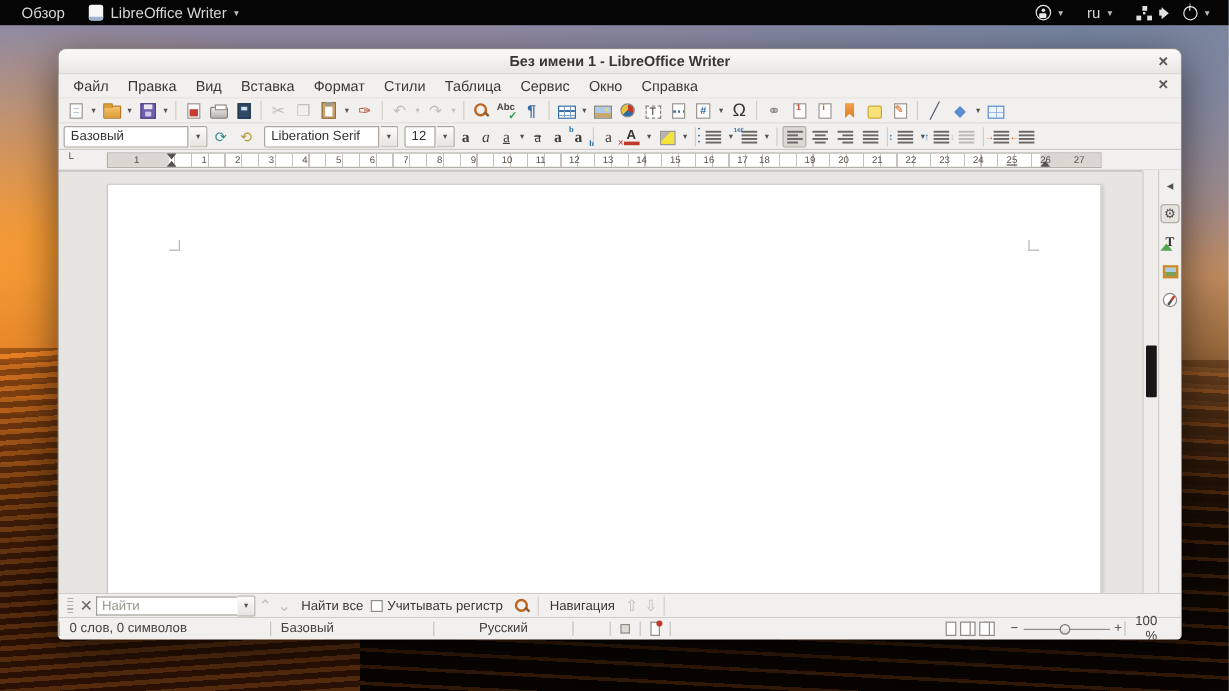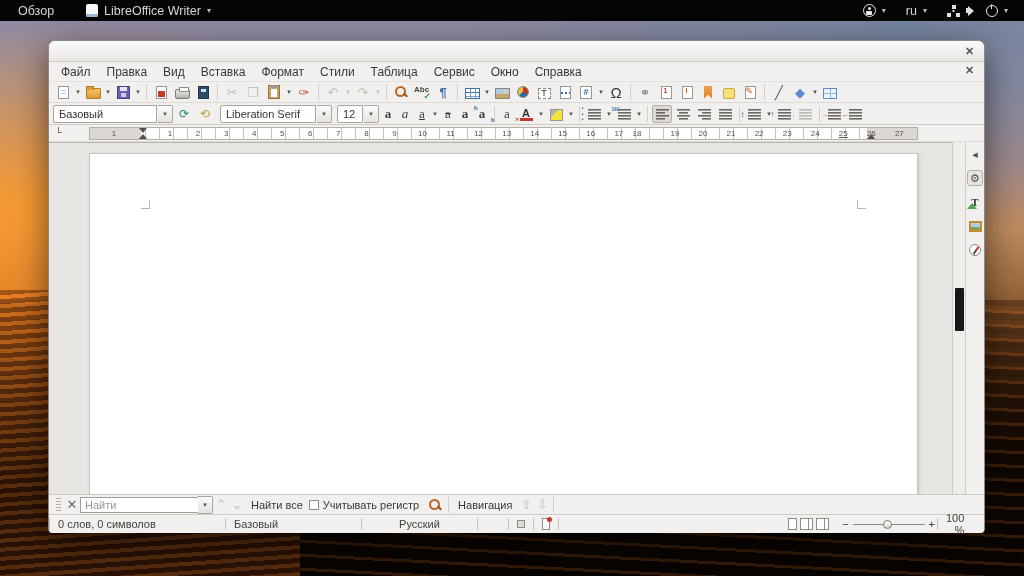--- a/index.html
+++ b/index.html
@@ -20,21 +20,21 @@
   }
   .sea2 { position:absolute; left:0; width:300px; top:290px; bottom:0;
     background:
       repeating-linear-gradient(-4deg, rgba(255,140,40,.25) 0 4px, rgba(60,25,8,.4) 4px 9px),
       linear-gradient(to bottom, rgba(230,120,30,.55), rgba(30,12,4,.9) 70%);
   }
 
   
   .topbar { position:absolute; left:0; top:0; width:1024px; height:21px; background:#050505;
     color:#d6d6d6; display:flex; align-items:center; font-size:12.5px; z-index:50; }
-  .tb-left { display:flex; align-items:center; gap:16px; padding-left:10px;justify-content:center; }
+  .tb-left { display:flex; align-items:center; gap:4px; padding-left:10px;justify-content:center; }
   .tb-item { padding:0 8px; height:21px; display:flex; align-items:center; gap:6px; }
   .tb-center { position:absolute; left:0; right:0; text-align:center; pointer-events:none; font-weight:bold; font-size:12.5px; }
   .tb-right { margin-left:auto; display:flex; align-items:center; gap:4px; padding-right:8px; }
   .caret { font-size:8px; color:#bbb; }
   .doc-ic { width:12px; height:13px; background:#f4f6f8; border-radius:2px;
     box-shadow:inset 0 -7px 0 -4px #9db6d0; }
   .a11y-ic { width:13px; height:13px; border:1.5px solid #e8e8e8; border-radius:50%; position:relative; }
   .a11y-ic::before { content:""; position:absolute; left:4px; top:2px; width:3px; height:3px; border-radius:50%; background:#e8e8e8; }
   .a11y-ic::after { content:""; position:absolute; left:2.5px; top:6px; width:6px; height:3.5px; background:#e8e8e8; border-radius:1px; }
   .net-ic { width:13px; height:12px; position:relative; }
@@ -232,20 +232,21 @@
         <span class="vol-ic"></span>
         <span class="pow-ic"></span>
         <span class="caret">▾</span>
       </div>
     </div>
   </div>
 
   <div class="window">
 
     <div class="titlebar">
+      <span class="title">Без имени 1 - LibreOffice Writer</span>
       <span class="win-close">✕</span>
     </div>
 
     <div class="menubar">
       <span class="menu-item">Файл</span>
       <span class="menu-item">Правка</span>
       <span class="menu-item">Вид</span>
       <span class="menu-item">Вставка</span>
       <span class="menu-item">Формат</span>
       <span class="menu-item">Стили</span>

